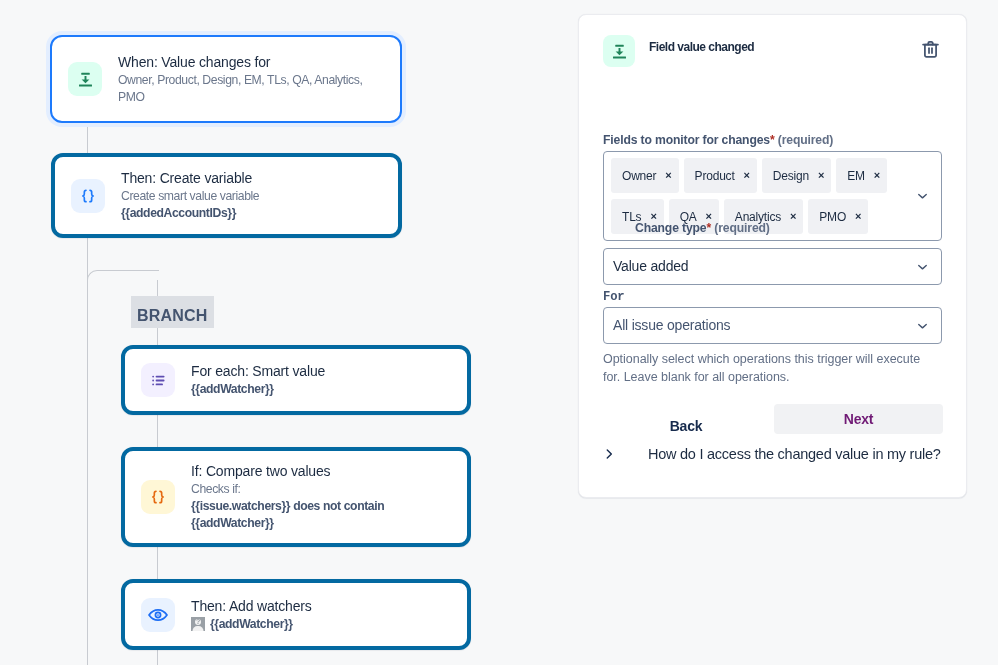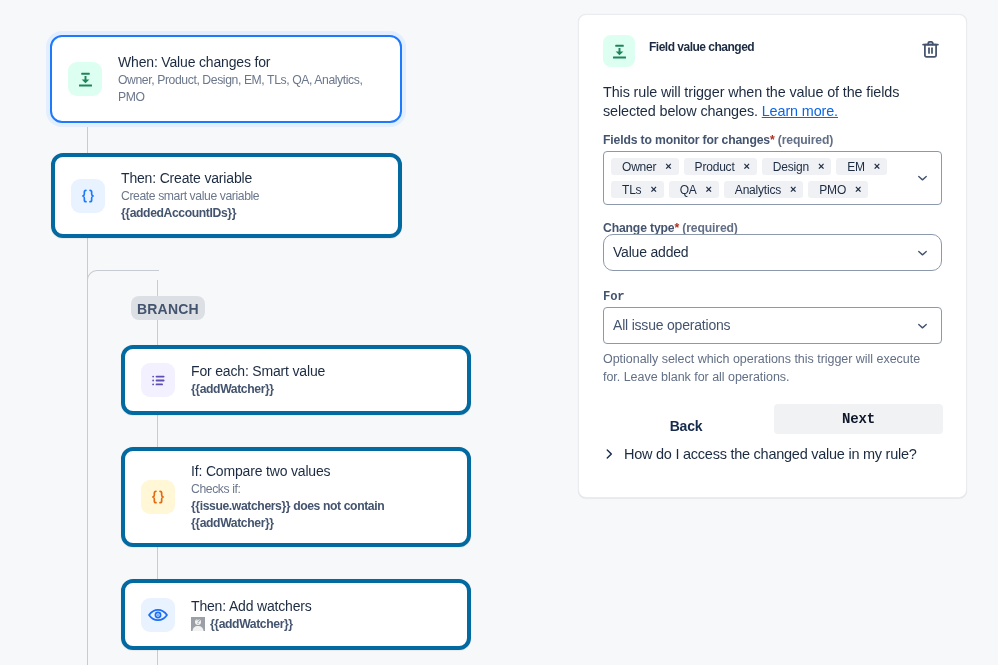--- a/index.html
+++ b/index.html
@@ -20,22 +20,22 @@
         box-shadow:0 1px 1px rgba(9,30,66,0.06),0 0 1px rgba(9,30,66,0.10);}
   .card.selected{border:2px solid #1d7afc;box-shadow:0 0 0 4px #e3eeff;}
 
   .card-icon{flex:0 0 auto;width:34px;height:34px;border-radius:9px;
              display:flex;align-items:center;justify-content:center;margin-left:16px;}
   .card-body{margin-left:16px;padding-right:14px;}
   .card-title{font-size:14px;color:#1c2b41;line-height:19px;letter-spacing:-0.17px;}
   .card-sub{font-size:12.2px;color:#6b778c;line-height:17px;letter-spacing:-0.4px;}
   .card-sub b{color:#44546f;font-weight:700;}
 
-  .branch-tag{position:absolute;background:#dcdfe4;color:#44546f;border-radius:8px;
-              font-size:14px;font-weight:600;letter-spacing:0.2px;padding:5px 6px 3px 6px;}
+  .branch-tag{position:absolute;background:#dcdfe4;color:#44546f;border-radius:0;
+              font-size:16px;font-weight:600;letter-spacing:0.2px;padding:11px 6px 3px 6px;}
 
   .avatar{display:inline-block;width:14px;height:14px;vertical-align:-3px;margin-right:5px;
           background:#9aa0a6;position:relative;overflow:hidden;}
   .avatar .head{position:absolute;left:50%;top:2px;width:6px;height:6px;border-radius:50%;
                 background:#f2f2f2;transform:translateX(-50%);}
   .avatar .body{position:absolute;left:50%;top:9px;width:11px;height:8px;border-radius:5px 5px 0 0;
                 background:#f2f2f2;transform:translateX(-50%);}
   .avatar .q{position:absolute;left:0;top:0;width:14px;height:9px;color:#9aa0a6;font-size:7px;
              font-weight:700;text-align:center;line-height:10px;}
 
@@ -60,33 +60,33 @@
                letter-spacing:-0.15px;line-height:15px;}
   .field-label .star{color:#ae2e24;font-weight:700;}
   .field-label .req{color:#626f86;font-weight:700;}
 
   .select-box{position:absolute;left:24px;width:339px;box-sizing:border-box;background:#fff;
               border:1px solid #8c99ad;border-radius:4px;}
   .chevron{position:absolute;right:11px;top:50%;transform:translateY(-50%);width:15px;height:15px;}
 
   .tokens{display:flex;flex-wrap:wrap;gap:6px 5px;padding:6px 32px 6px 7px;}
   .token{display:inline-flex;align-items:center;background:#f0f1f4;border-radius:3px;
-         height:17px;padding:0 7px 0 11px;font-size:12px;color:#1c2b41;letter-spacing:-0.2px;}
+         height:35px;padding:0 7px 0 11px;font-size:12px;color:#1c2b41;letter-spacing:-0.2px;}
   .token .x{margin-left:9px;font-size:11px;color:#1c2b41;line-height:1;cursor:pointer;
             font-weight:700;}
 
   .select-value{font-size:14px;color:#1c2b41;padding:9px 32px 9px 9px;letter-spacing:-0.2px;}
 
   .helper{position:absolute;left:24px;width:322px;font-size:12.5px;color:#626f86;line-height:18px;
           letter-spacing:-0.03px;}
 
   .btn{position:absolute;border-radius:4px;display:flex;align-items:center;
        justify-content:center;font-size:14px;font-weight:700;letter-spacing:-0.2px;cursor:pointer;}
   .btn-back{color:#172b4d;background:transparent;}
-  .btn-next{background:#f1f2f4;color:#0f172a;cursor:default;font-family:Liberation Mono, monospace;}
+  .btn-next{background:#f1f2f4;color:#701a75;cursor:default;}
 
   .accordion{position:absolute;left:23px;display:flex;align-items:center;cursor:pointer;}
   .accordion .arr{width:14px;height:14px;margin-right:8px;color:#172b4d;}
   .accordion .txt{font-size:14.5px;color:#1c2b41;letter-spacing:-0.25px;}
 </style>
 </head>
 <body>
 
 <div class="stage">
 
@@ -201,23 +201,20 @@
         <svg width="21" height="21" viewBox="0 0 24 24" fill="none" stroke="#44546f" stroke-width="2" stroke-linecap="round" stroke-linejoin="round">
           <path d="M3.5 6.4h17"></path>
           <path d="M9.4 6.4V4.9a1.5 1.5 0 0 1 1.5-1.5h2.2a1.5 1.5 0 0 1 1.5 1.5v1.5"></path>
           <path d="M5.6 6.4h12.8v12.2a1.8 1.8 0 0 1-1.8 1.8H7.4a1.8 1.8 0 0 1-1.8-1.8V6.4z"></path>
           <path d="M10.3 10.5v5.6"></path>
             <path d="M13.7 10.5v5.6"></path>
         </svg>
       </div>
     </div>
 
-    <div class="panel-desc">
-      <span>This rule will trigger when the value of the fields selected below changes. </span><a href="#">Learn more.</a>
-    </div>
 
     <div class="field-label" style="top:118px;">
       <span>Fields to monitor for changes</span><span class="star">*</span> <span class="req">(required)</span>
     </div>
 
     <div class="select-box" style="top:136px;">
       <div class="tokens">
           <span class="token">
             <span>Owner</span>
             <span class="x">×</span>
@@ -249,25 +246,25 @@
           <span class="token">
             <span>PMO</span>
             <span class="x">×</span>
           </span>
         </div>
       <svg class="chevron" viewBox="0 0 24 24" fill="none" stroke="#44546f" stroke-width="2.2" stroke-linecap="round" stroke-linejoin="round">
           <path d="M6 9.5l6 5.5 6-5.5"></path>
         </svg>
     </div>
 
-    <div class="field-label" style="top:206px;">
+    <div class="field-label" style="top:206px;margin-left:32px;">
       <span>Change type</span><span class="star">*</span> <span class="req">(required)</span>
     </div>
 
-    <div class="select-box" style="top:219px;height:37px;border-radius:10px;">
+    <div class="select-box" style="top:233px;height:37px;">
       <div class="select-value">Value added</div>
       <svg class="chevron" viewBox="0 0 24 24" fill="none" stroke="#44546f" stroke-width="2.2" stroke-linecap="round" stroke-linejoin="round">
           <path d="M6 9.5l6 5.5 6-5.5"></path>
         </svg>
     </div>
 
     <div class="field-label" style="top:275px;font-family:Liberation Mono, monospace;">
       <span>For</span>
     </div>
 
@@ -276,20 +273,20 @@
       <svg class="chevron" viewBox="0 0 24 24" fill="none" stroke="#44546f" stroke-width="2.2" stroke-linecap="round" stroke-linejoin="round">
           <path d="M6 9.5l6 5.5 6-5.5"></path>
         </svg>
     </div>
 
     <div class="helper" style="top:335px;">Optionally select which operations this trigger will execute for. Leave blank for all operations.</div>
 
     <div class="btn btn-back" style="left:86px;top:396px;width:42px;height:30px;">Back</div>
     <div class="btn btn-next" style="left:195px;top:389px;width:169px;height:30px;">Next</div>
 
-    <div class="accordion" style="top:431px;">
+    <div class="accordion" style="top:431px;gap:24px;">
       <svg class="arr" viewBox="0 0 24 24" fill="none" stroke="#172b4d" stroke-width="2.4" stroke-linecap="round" stroke-linejoin="round">
           <path d="M9 5l7 7-7 7"></path>
         </svg>
       <span class="txt">How do I access the changed value in my rule?</span>
     </div>
   </div>
 </div>
 
 </body></html>

